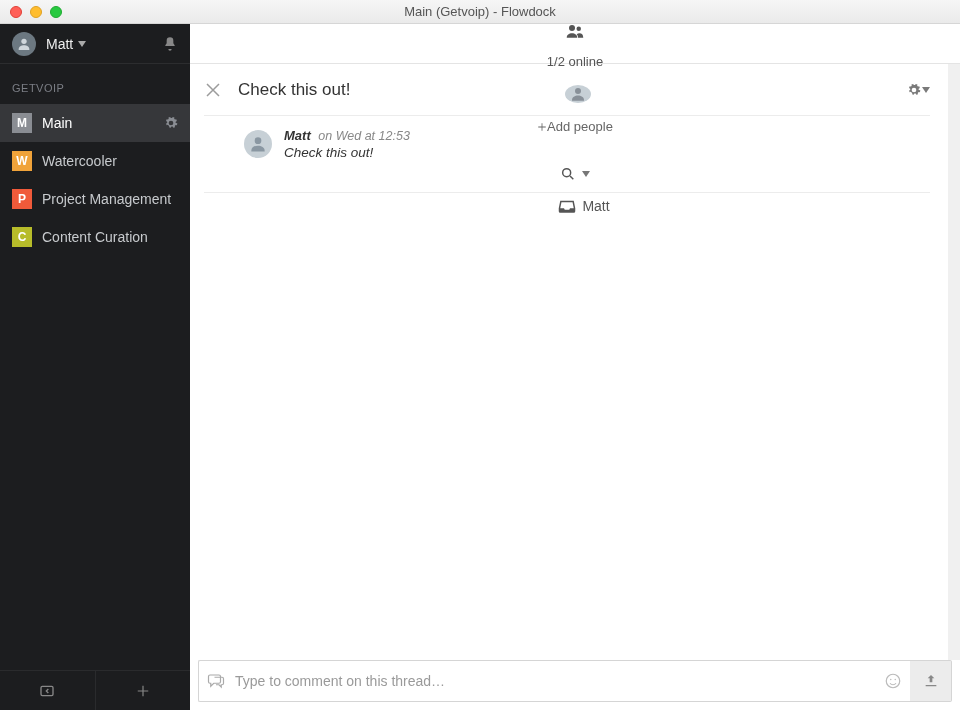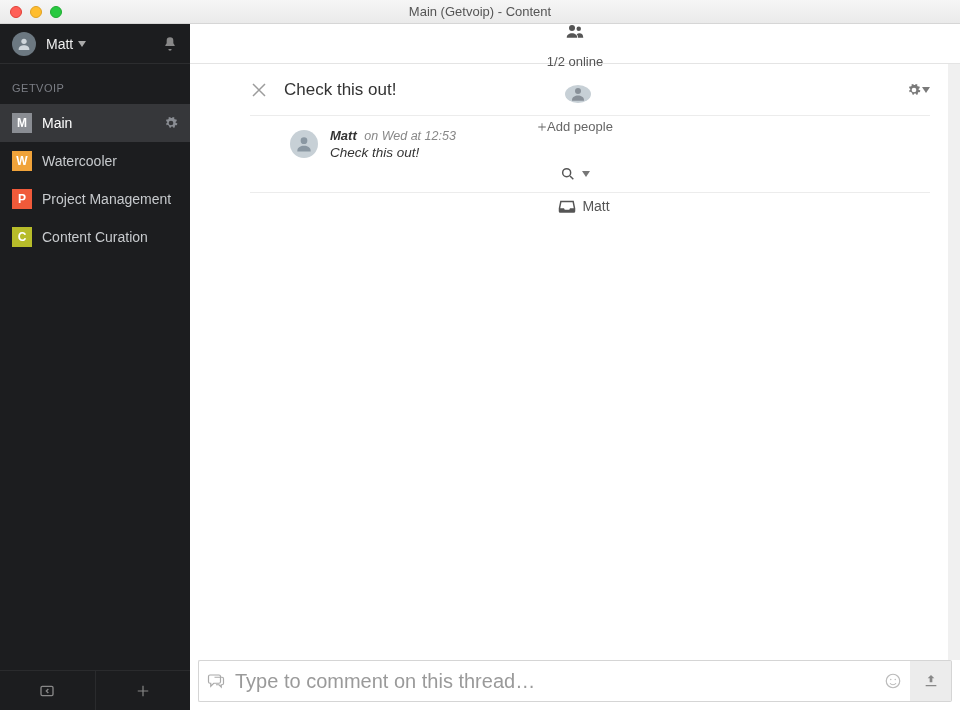--- a/index.html
+++ b/index.html
@@ -41,60 +41,60 @@
   
   .main { flex: 1; display: flex; flex-direction: column; background: #fff; }
   .topbar { height: 40px; border-bottom: 1px solid #e4e4e4; display: flex; align-items: center; padding: 0 16px; gap: 16px; color: #555; font-size: 13px; flex-direction: column; }
   .topbar .peopleicon { display: inline-flex; }
   .topbar .avatar-md { width: 26px; height: 26px; border-radius: 50%; background: #c7d0d6; display: flex; align-items: center; justify-content: center; margin-left: 6px; }
   .topbar .avatar-md svg { width: 18px; height: 18px; fill: #889098; }
   .addpeople { display: flex; align-items: center; color: #666; cursor: pointer; }
   .spacer { flex: 1; }
   .searchbtn, .inboxbtn { display: flex; align-items: center; gap: 6px; font-size: 14px; color: #555; cursor: pointer; }
 
-  .thread { flex: 1; display: flex; flex-direction: column; padding: 0 18px 0 26px; border-right: 12px solid #f0f0f0; overflow: hidden; margin-left: 34px; }
+  .thread { flex: 1; display: flex; flex-direction: column; padding: 0 18px 0 14px; border-right: 12px solid #f0f0f0; overflow: hidden; }
   .threadheader { display: flex; align-items: center; height: 52px; border-bottom: 1px solid #ececec; }
   .xbtn { width: 28px; color: #9c9c9c; cursor: pointer; }
   .threadtitle { font-size: 17px; color: #333; margin-left: 6px; flex: 1; }
   .threadgear { color: #7a7a7a; font-size: 15px; display: flex; align-items: center; gap: 1px; cursor: pointer; }
 
   .msgarea { padding: 12px 0 0 40px; border-bottom: 1px solid #ececec; padding-bottom: 32px; }
   .msgrow { display: flex; gap: 12px; font-style: italic; }
   .avatar-lg { width: 28px; height: 28px; border-radius: 50%; background: #c7d0d6; display: flex; align-items: center; justify-content: center; margin-top: 2px; }
   .avatar-lg svg { width: 20px; height: 20px; fill: #8a97a2; }
   .msghead { font-size: 13px; color: #333; }
   .msghead .who { font-weight: 600; }
   .msghead .when { color: #888; font-weight: 400; margin-left: 4px; font-size: 12.5px; }
   .msgbody { font-size: 13.5px; color: #333; margin-top: 2px; }
 
   .tip { text-align: center; color: #aaa; font-size: 12.5px; margin-top: 36px; display: flex; justify-content: center; align-items: center; gap: 4px; }
   .kbd { border: 1px solid #bbb; padding: 1px 5px; border-radius: 2px; font-size: 11px; color: #999; }
   .arrow { font-size: 12px; color: #999; }
 
   .composer { height: 42px; margin: 0 8px 8px 8px; border: 1px solid #d5d5d5; border-radius: 2px; display: flex; align-items: center; padding: 0 8px; gap: 10px; background: #fff; }
   .composer .chaticon { color: #aaa; }
-  .composer input { flex: 1; border: none; outline: none; font-size: 20px; color: #333; }
+  .composer input { flex: 1; border: none; outline: none; font-size: 14px; color: #333; }
   .composer input::placeholder { color: #9a9a9a; }
   .composer .emoji { color: #bbb; font-size: 16px; cursor: pointer; }
   .uploadbtn { width: 42px; height: 42px; background: #ececec; border: 1px solid #d5d5d5; border-left: none; border-radius: 0 2px 2px 0; display: flex; align-items: center; justify-content: center; color: #888; cursor: pointer; margin: 0 8px 8px 0; }
   .composerow { display: flex; align-items: stretch; }
   .composerow .composer { flex: 1; margin-right: 0; border-right: none; border-radius: 2px 0 0 2px; }
 
   svg { display: block; }
 </style>
 </head>
 <body>
 
 <div class="titlebar">
   <div class="traffic">
     <div class="dot red"></div>
     <div class="dot yellow"></div>
     <div class="dot green"></div>
   </div>
-  <div class="titletext">Main (Getvoip) - Content</div>
+  <div class="titletext">Main (Getvoip) - Flowdock</div>
 </div>
 
 <div class="app">
   <div class="sidebar">
     <div class="userrow">
       <span class="avatar-sm">
         <svg viewBox="0 0 24 24">
             <circle cx="12" cy="8" r="4"></circle>
             <path d="M4 20c0-4 4-6 8-6s8 2 8 6v1H4z"></path>
           </svg>

